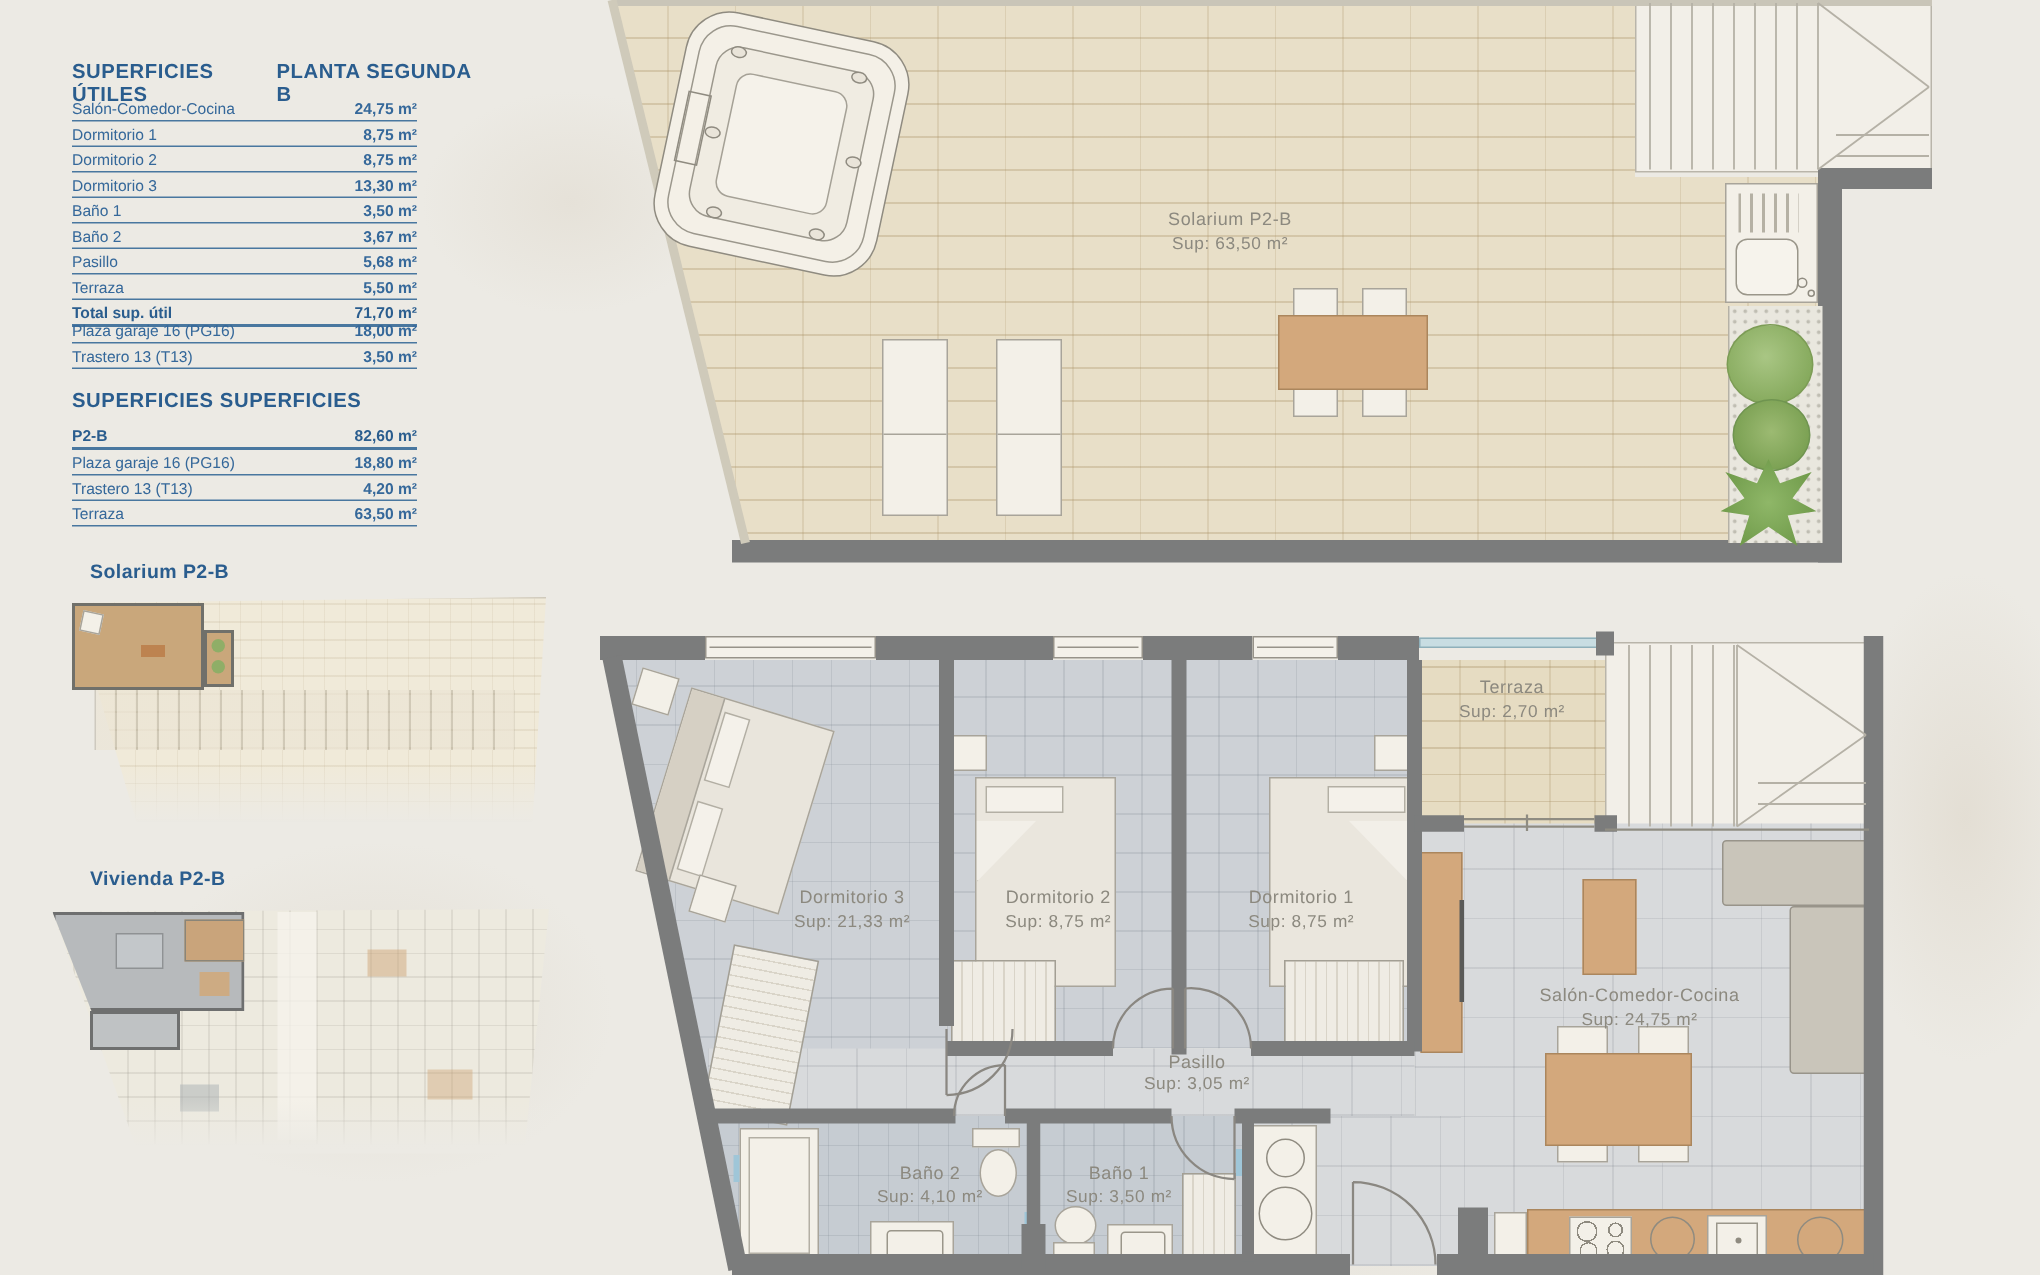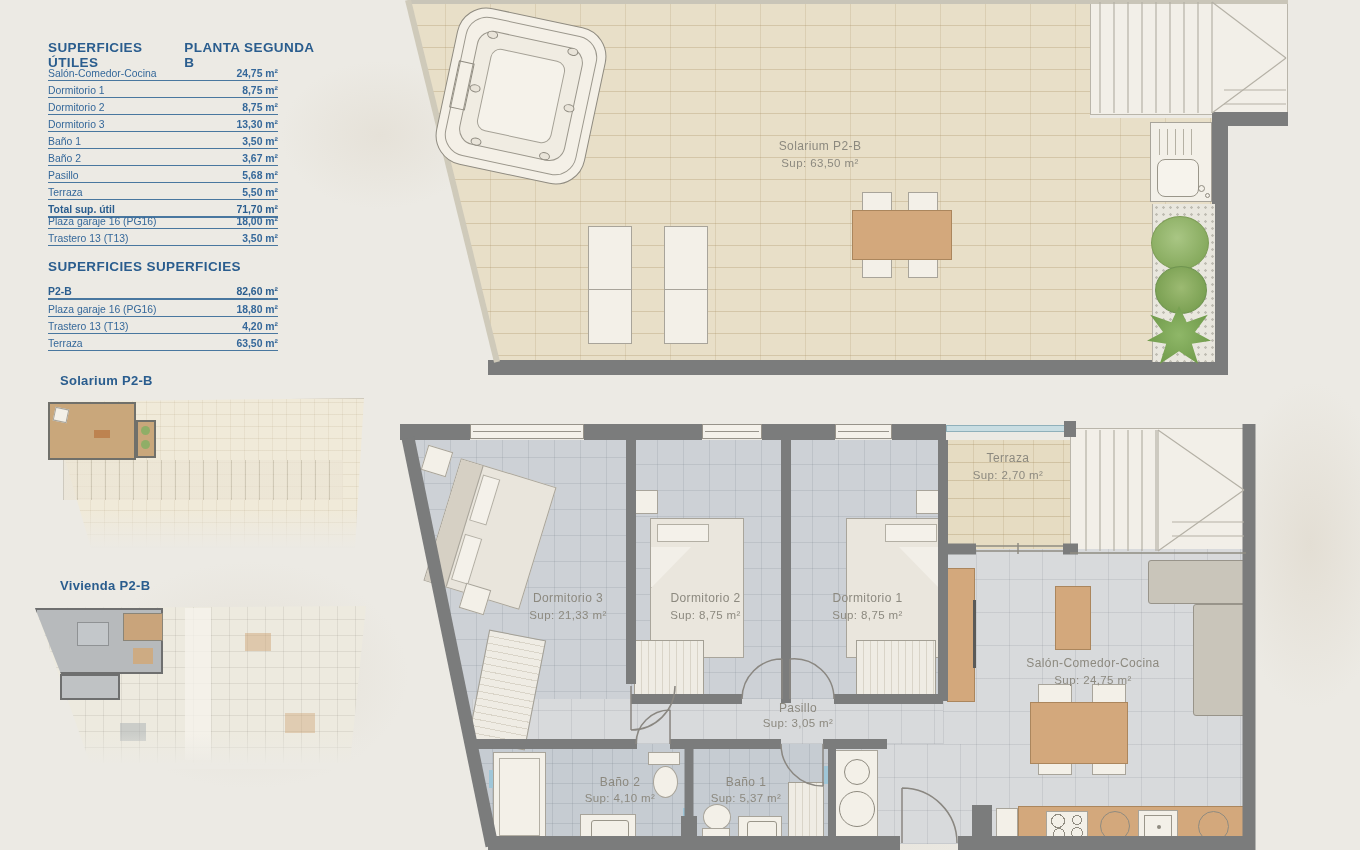--- a/index.html
+++ b/index.html
@@ -431,17 +431,17 @@
     <div class="abs plan-label" style="left:330px;top:283px;width:140px;line-height:15px;">
       <div>Pasillo</div>
       <div class="l2">Sup: 3,05 m²</div>
     </div>
     <div class="abs plan-label" style="left:152px;top:356px;width:140px;line-height:16px;">
       <div>Baño 2</div>
       <div class="l2">Sup: 4,10 m²</div>
     </div>
     <div class="abs plan-label" style="left:278px;top:356px;width:140px;line-height:16px;">
       <div>Baño 1</div>
-      <div class="l2">Sup: 5,37 m²</div>
+      <div class="l2">Sup: 3,50 m²</div>
     </div>
   </div>
 
 </div>
 
 </body></html>

